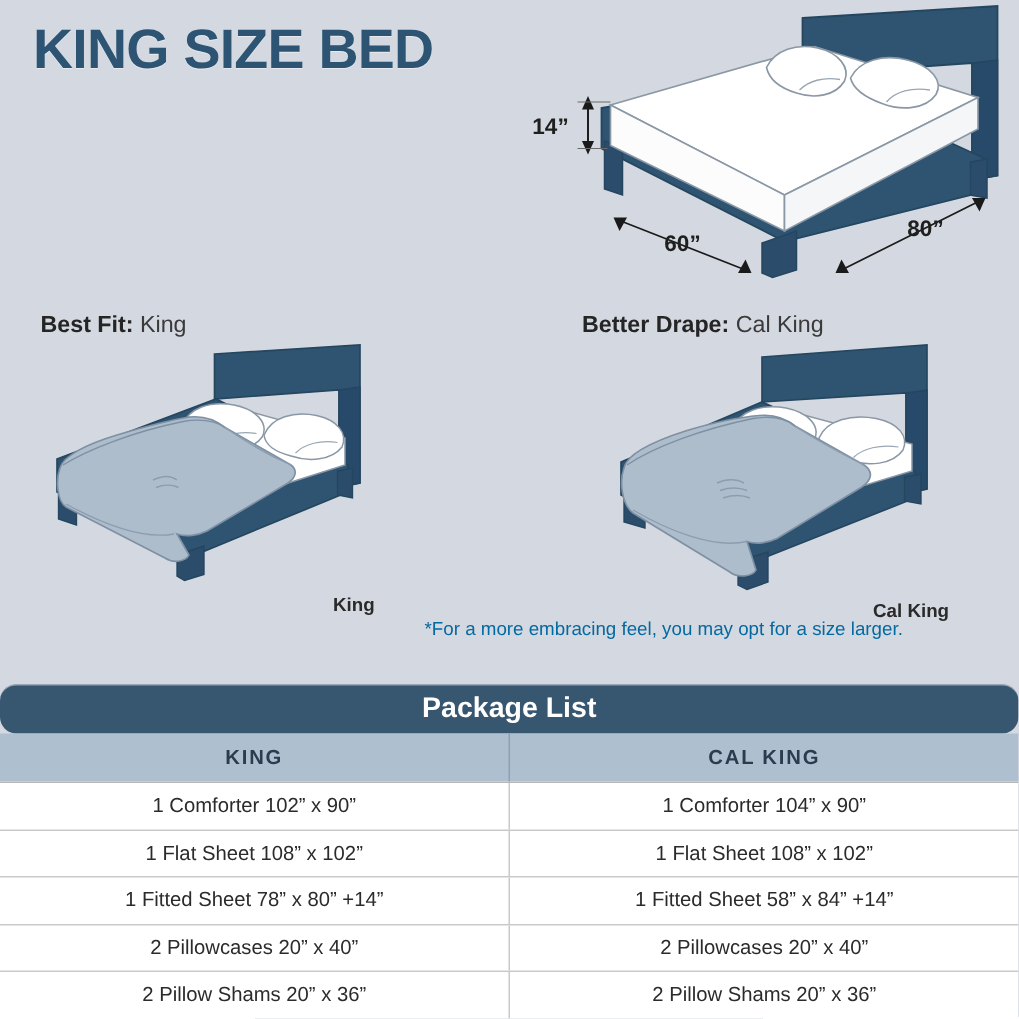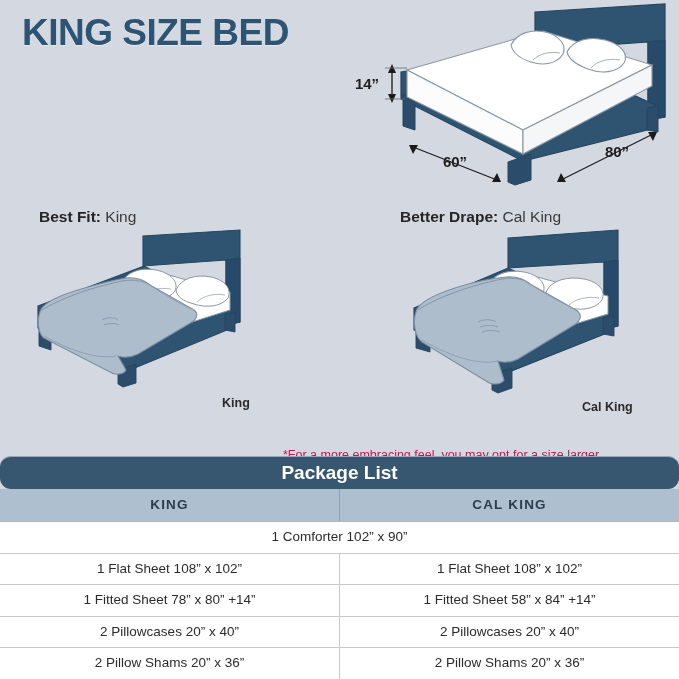--- a/index.html
+++ b/index.html
@@ -54,21 +54,20 @@
     width: 334px;
     height: 198px;
   }
 
   
   .sect-label {
     position: absolute;
     font-size: 15.5px;
     color: #3a3a3a;
     white-space: nowrap;
-    margin-left: 12px;
   }
   .sect-label b { font-weight: bold; color: #252525; }
   .sect-label span { font-weight: normal; color: #3a3a3a;}
   #label-left  { left: 27px;  top: 208px; }
   #label-right { left: 388px; top: 208px; }
 
   
   .drape-bed-left {
     position: absolute;
     left: 18px;
@@ -89,23 +88,23 @@
     font-weight: bold;
     color: #2a2a2a;
     white-space: nowrap;
   }
   #caption-left  { left: 222px; top: 396px; }
   #caption-right { left: 582px; top: 400px; }
 
   .footnote {
     position: absolute;
     left: 283px;
-    top: 448px;
+    top: 412px;
     font-size: 12.5px;
-    color: #be185d;
+    color: #0369a1;
     white-space: nowrap;
   }
 
   
   .pkg-table {
     position: absolute;
     left: 0;
     top: 456px;
     width: 679px;
   }
@@ -274,20 +273,21 @@
 
   <div class="pkg-table">
     <div class="pkg-header">Package List</div>
     <div class="pkg-subhead">
       <div class="cell">KING</div>
       <div class="cell">CAL KING</div>
     </div>
     <div class="pkg-body">
       <div class="pkg-row">
         <div class="cell">1 Comforter 102”  x 90”</div>
+        <div class="cell">1 Comforter 104”  x 90”</div>
       </div>
       <div class="pkg-row">
         <div class="cell">1 Flat Sheet 108”  x 102”</div>
         <div class="cell">1 Flat Sheet 108”  x 102”</div>
       </div>
       <div class="pkg-row">
         <div class="cell">1 Fitted Sheet 78”  x 80”  +14”</div>
         <div class="cell">1 Fitted Sheet 58”  x 84”  +14”</div>
       </div>
       <div class="pkg-row">

